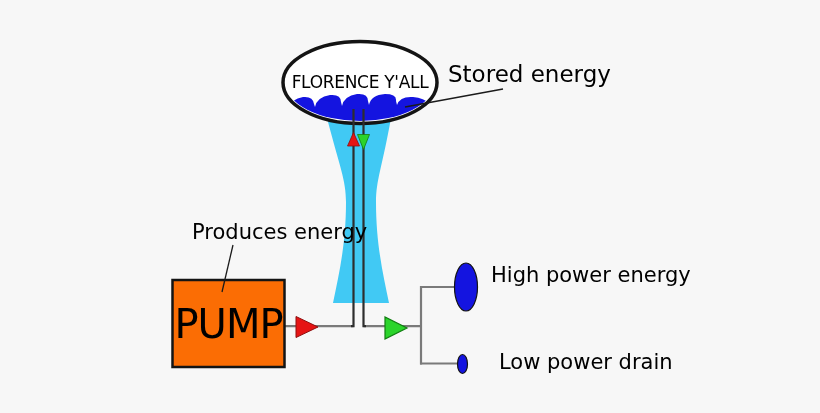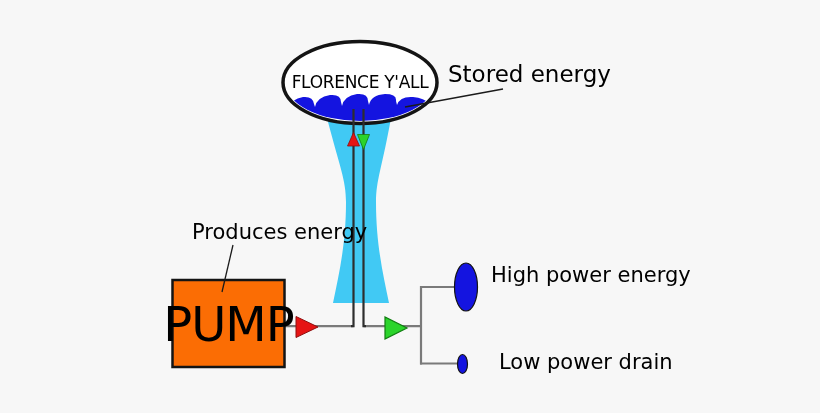--- a/index.html
+++ b/index.html
@@ -17,21 +17,21 @@
     left:285px;top:72px;width:150px;
     text-align:center;font-size:17px;letter-spacing:-0.3px;
   }
   .stored-label{left:448px;top:61px;font-size:23px;text-align:right;}
   .produces-label{left:151px;top:220px;font-size:21px;margin-left:41px;}
   .high-drain-label{left:491px;top:263px;font-size:21px;}
   .low-drain-label{left:499px;top:350px;font-size:21px;}
   .pump-label{
     left:172px;top:280px;width:113px;height:87px;
     display:flex;align-items:center;justify-content:center;
-    font-size:48px;letter-spacing:-1px;color:#000;
+    font-size:40px;letter-spacing:-1px;color:#000;
   }
 </style>
 </head>
 <body>
 
 <div class="canvas">
 
   <svg class="diagram" width="820" height="413" viewBox="0 0 820 413">
 
     <defs>

